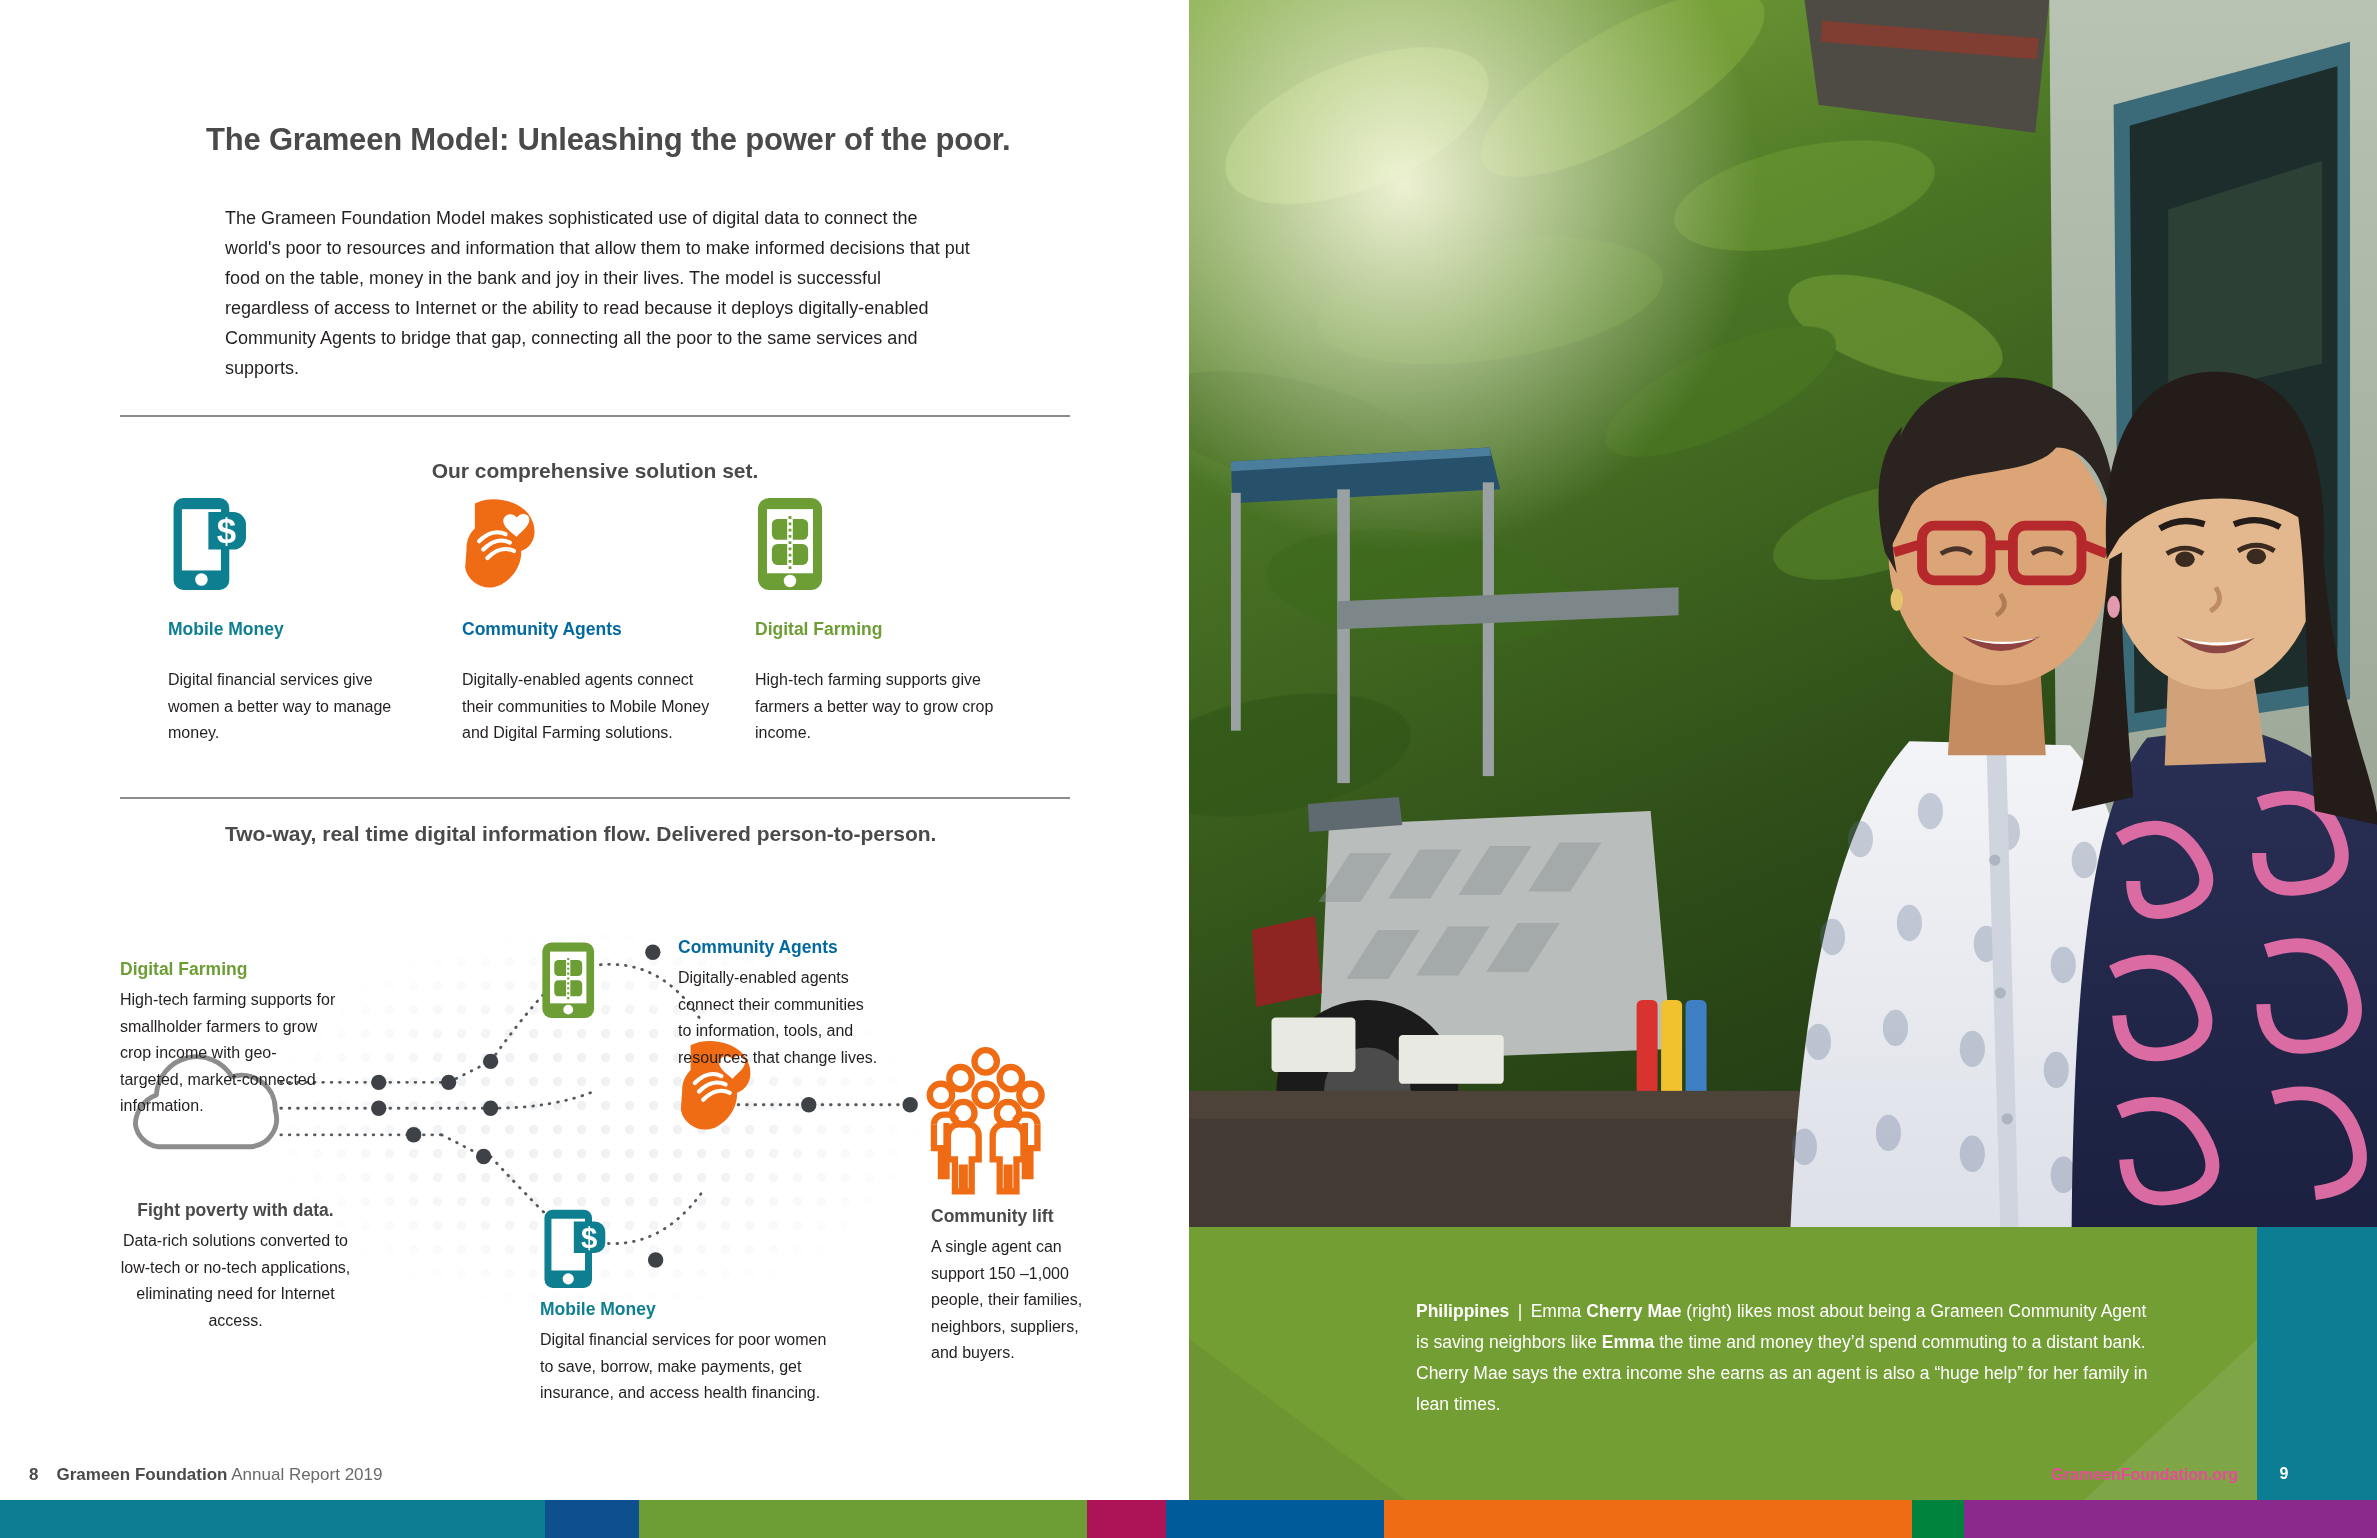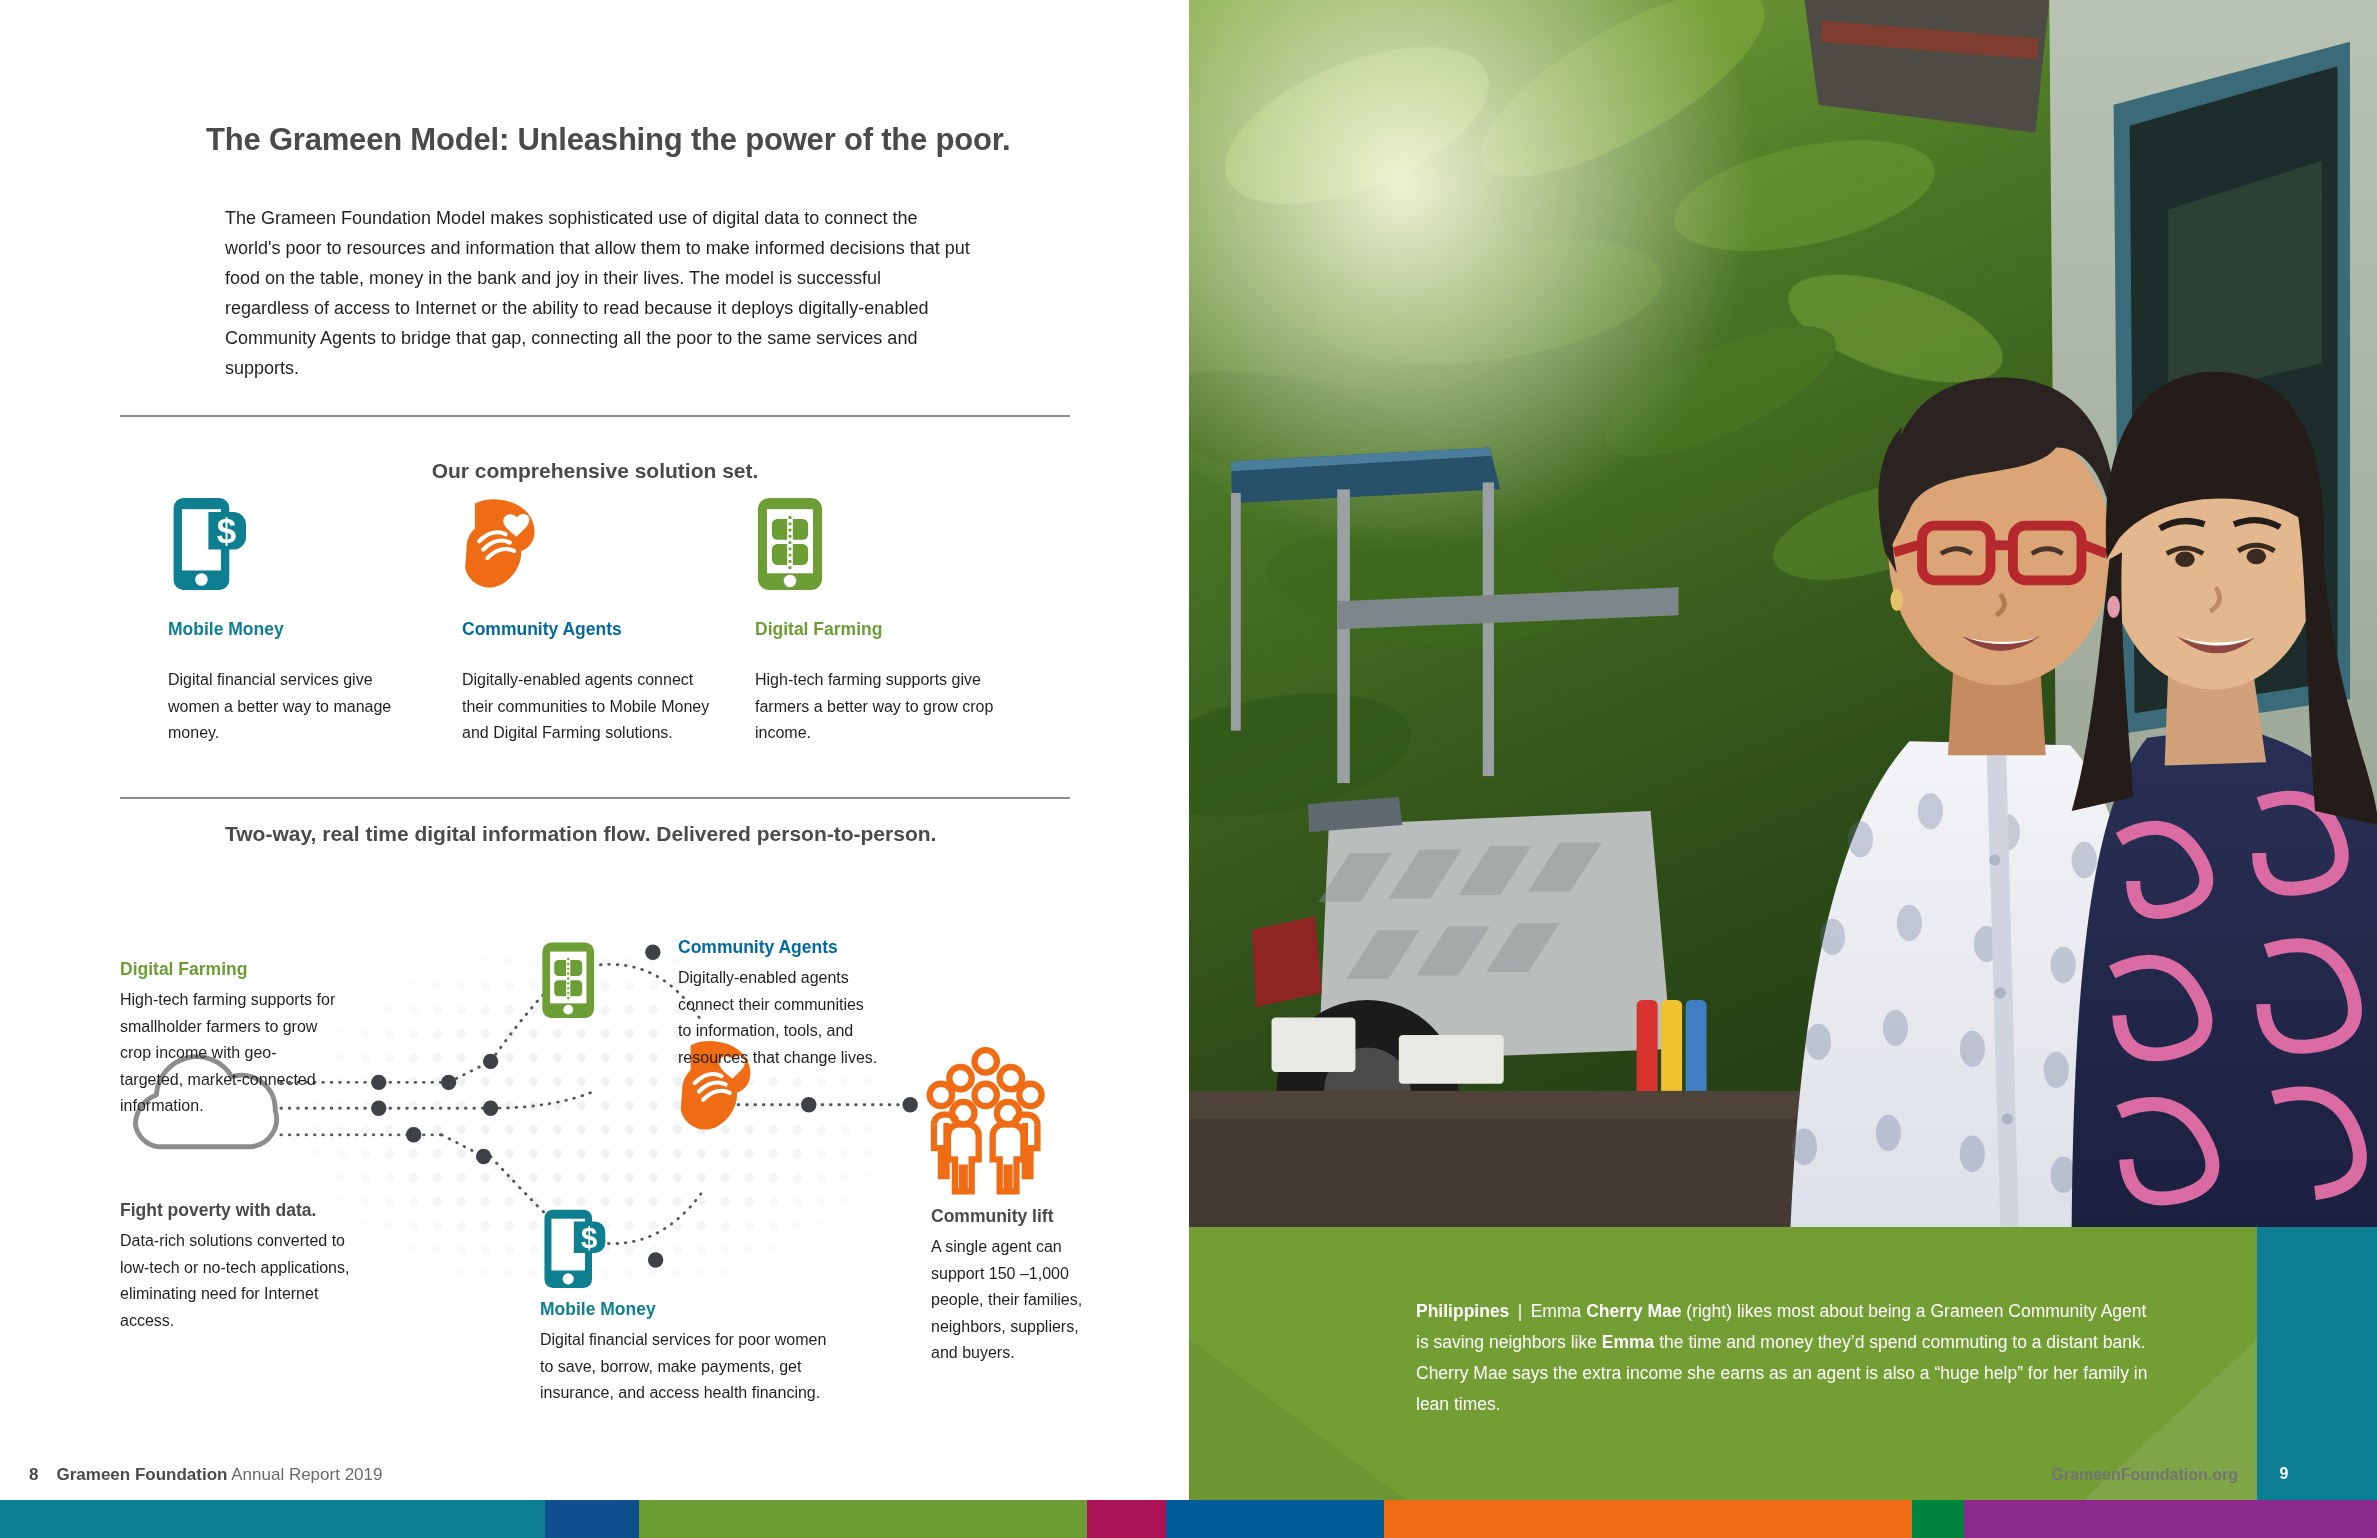--- a/index.html
+++ b/index.html
@@ -88,21 +88,21 @@
     border-right:245px solid transparent;border-bottom:182px solid rgba(0,0,0,.05);
   }
   .caption-text{
     position:absolute;left:227px;top:69px;width:734px;
     color:#fff;font-size:17.5px;line-height:31px;
   }
   .caption-text b{font-weight:bold;}
   .caption-text .divider{margin:0 8.4px;font-weight:normal;}
 
   .foot-right{
-    position:absolute;right:140px;top:1466px;color:#737373;font-size:16px;font-weight:bold;
+    position:absolute;right:140px;top:1466px;color:#ec4899;font-size:16px;font-weight:bold;
   }
   .pg-badge{
     position:absolute;left:1068px;top:1227px;width:120px;height:273px;background:#0b7e94;
   }
   .pg-badge span{
     position:absolute;left:22.4px;top:238px;color:#fff;font-size:16px;font-weight:bold;
   }
 
   
   .colorbar{position:absolute;left:0;top:1500px;width:2377px;height:38px;display:flex;}
@@ -259,21 +259,21 @@
       <div class="dg-block" style="left:0px;top:99px;width:217px;">
         <div class="dg-title t-green">Digital Farming</div>
         <div class="dg-body">High-tech farming supports for smallholder farmers to grow crop income with geo-targeted, market-connected information.</div>
       </div>
 
       <div class="dg-block" style="left:558px;top:77px;width:203px;">
         <div class="dg-title t-orange">Community Agents</div>
         <div class="dg-body">Digitally-enabled agents connect their communities to information, tools, and resources that change lives.</div>
       </div>
 
-      <div class="dg-block" style="left:0px;top:340px;width:231px;">
+      <div class="dg-block" style="left:0px;top:340px;width:231px;text-align:center;">
         <div class="dg-title grey">Fight poverty with data.</div>
         <div class="dg-body">Data-rich solutions converted to low-tech or no-tech applications, eliminating need for Internet access.</div>
       </div>
 
       <div class="dg-block" style="left:420px;top:439px;width:287px;">
         <div class="dg-title t-teal">Mobile Money</div>
         <div class="dg-body">Digital financial services for poor women to save, borrow, make payments, get insurance, and access health financing.</div>
       </div>
 
       <div class="dg-block" style="left:811px;top:346px;width:168px;">

